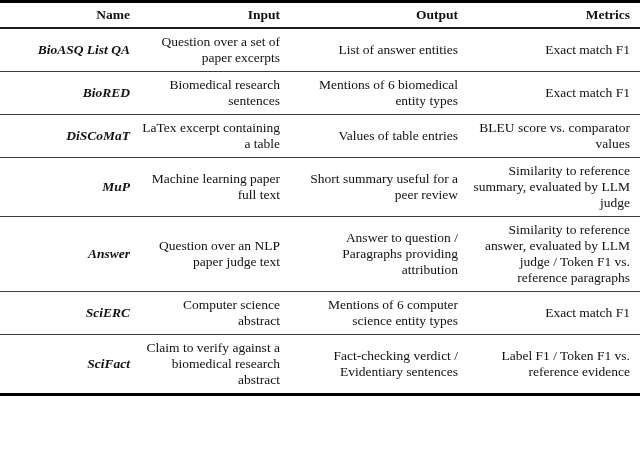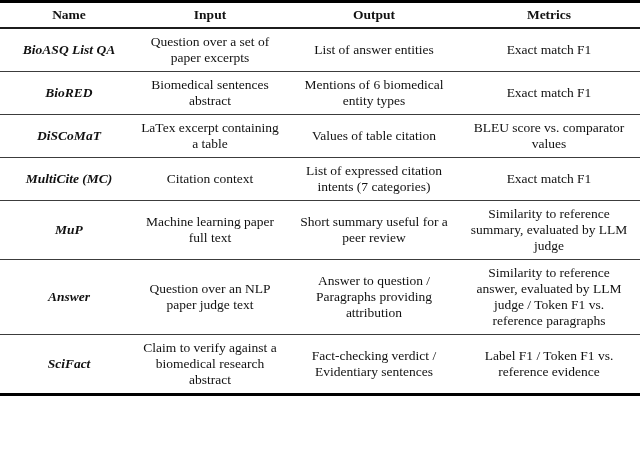--- a/index.html
+++ b/index.html
@@ -17,21 +17,21 @@
   table.bench {
     width: 640px;
     border-collapse: collapse;
     table-layout: fixed;
     border-top: 3px solid #000000;
     border-bottom: 3px solid #000000;
   }
   th, td {
     font-size: 13.5px;
     line-height: 16px;
-    text-align: center;
+    text-align: right;
     vertical-align: middle;
     padding: 5px 10px 5px 0;
     word-wrap: break-word;
     hyphens: auto;
   }
   thead th {
     font-weight: bold;
     padding-top: 4px;
     padding-bottom: 4px;
     border-bottom: 2px solid #1c1c1c;
@@ -73,49 +73,49 @@
     </thead>
     <tbody id="rows">
         <tr>
           <td>BioASQ List QA</td>
           <td>Question over a set of paper excerpts</td>
           <td><span>List of answer entities</span></td>
           <td>Exact match F1</td>
         </tr>
         <tr>
           <td>BioRED</td>
-          <td>Biomedical sentences abstract</td>
+          <td>Biomedical research sentences</td>
           <td><span>Mentions of 6 biomedical entity types</span></td>
           <td>Exact match F1</td>
         </tr>
         <tr>
           <td>DiSCoMaT</td>
           <td>LaTex excerpt containing a table</td>
-          <td><span>Values of table citation</span></td>
+          <td><span>Values of table entries</span></td>
           <td>BLEU score vs. comparator values</td>
-        </tr>
-        <tr>
-          <td>MultiCite (MC)</td>
-          <td>Citation context</td>
-          <td><span>List of expressed citation intents (7 categories)</span></td>
-          <td>Exact match F1</td>
         </tr>
         <tr>
           <td>MuP</td>
           <td>Machine learning paper full text</td>
           <td><span>Short summary useful for a peer review</span></td>
           <td>Similarity to reference summary, evaluated by LLM judge</td>
         </tr>
         <tr>
           <td>Answer</td>
           <td>Question over an NLP paper judge text</td>
           <td><span>Answer to question / Paragraphs providing attribution</span></td>
           <td>Similarity to reference answer, evaluated by LLM judge / Token F1 vs. reference paragraphs</td>
         </tr>
         <tr>
+          <td>SciERC</td>
+          <td>Computer science abstract</td>
+          <td><span>Mentions of 6 computer science entity types</span></td>
+          <td>Exact match F1</td>
+        </tr>
+        <tr>
           <td>SciFact</td>
           <td>Claim to verify against a biomedical research abstract</td>
           <td><span>Fact-checking verdict / Evidentiary sentences</span></td>
           <td>Label F1 / Token F1 vs. reference evidence</td>
         </tr>
       </tbody>
   </table>
 </div>
 
 </body></html>

